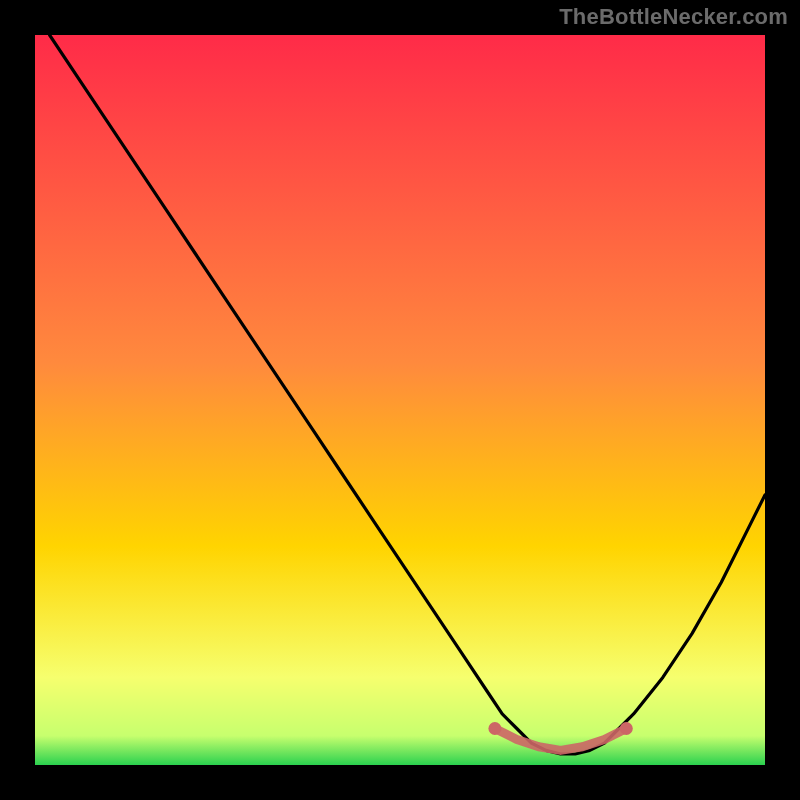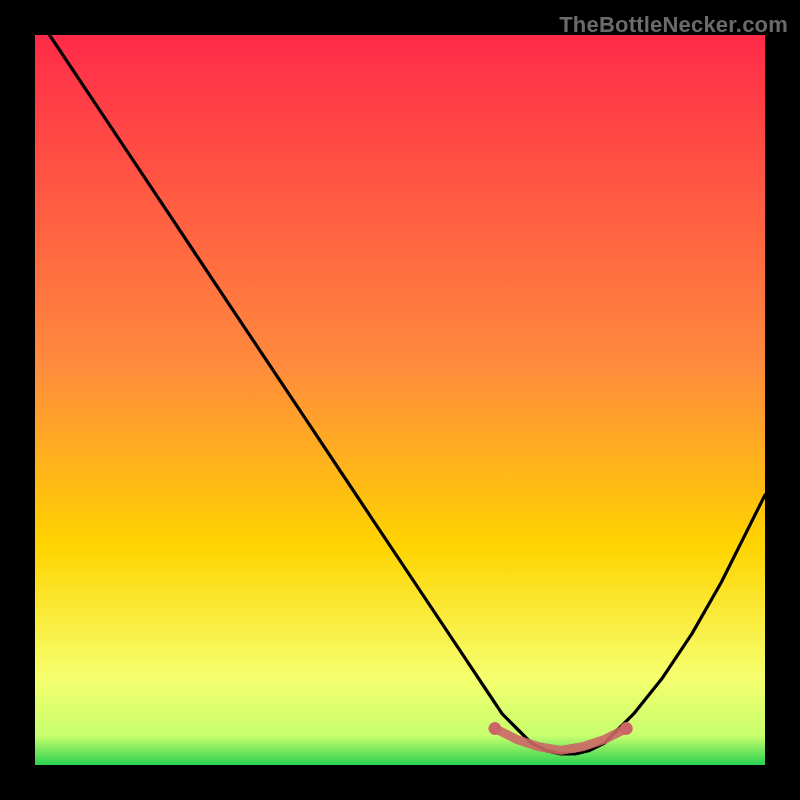--- a/index.html
+++ b/index.html
@@ -11,21 +11,21 @@
     font-family: Arial, Helvetica, sans-serif;
   }
   .frame {
     position: relative;
     width: 800px;
     height: 800px;
     background: #000;
   }
   .watermark {
     position: absolute;
-    top: 12px;
+    top: 4px;
     right: 12px;
     color: #6b6b6b;
     font-size: 22px;
     font-weight: 600;
     letter-spacing: 0.2px;
   }
   .plot {
     position: absolute;
     left: 35px;
     top: 35px;

